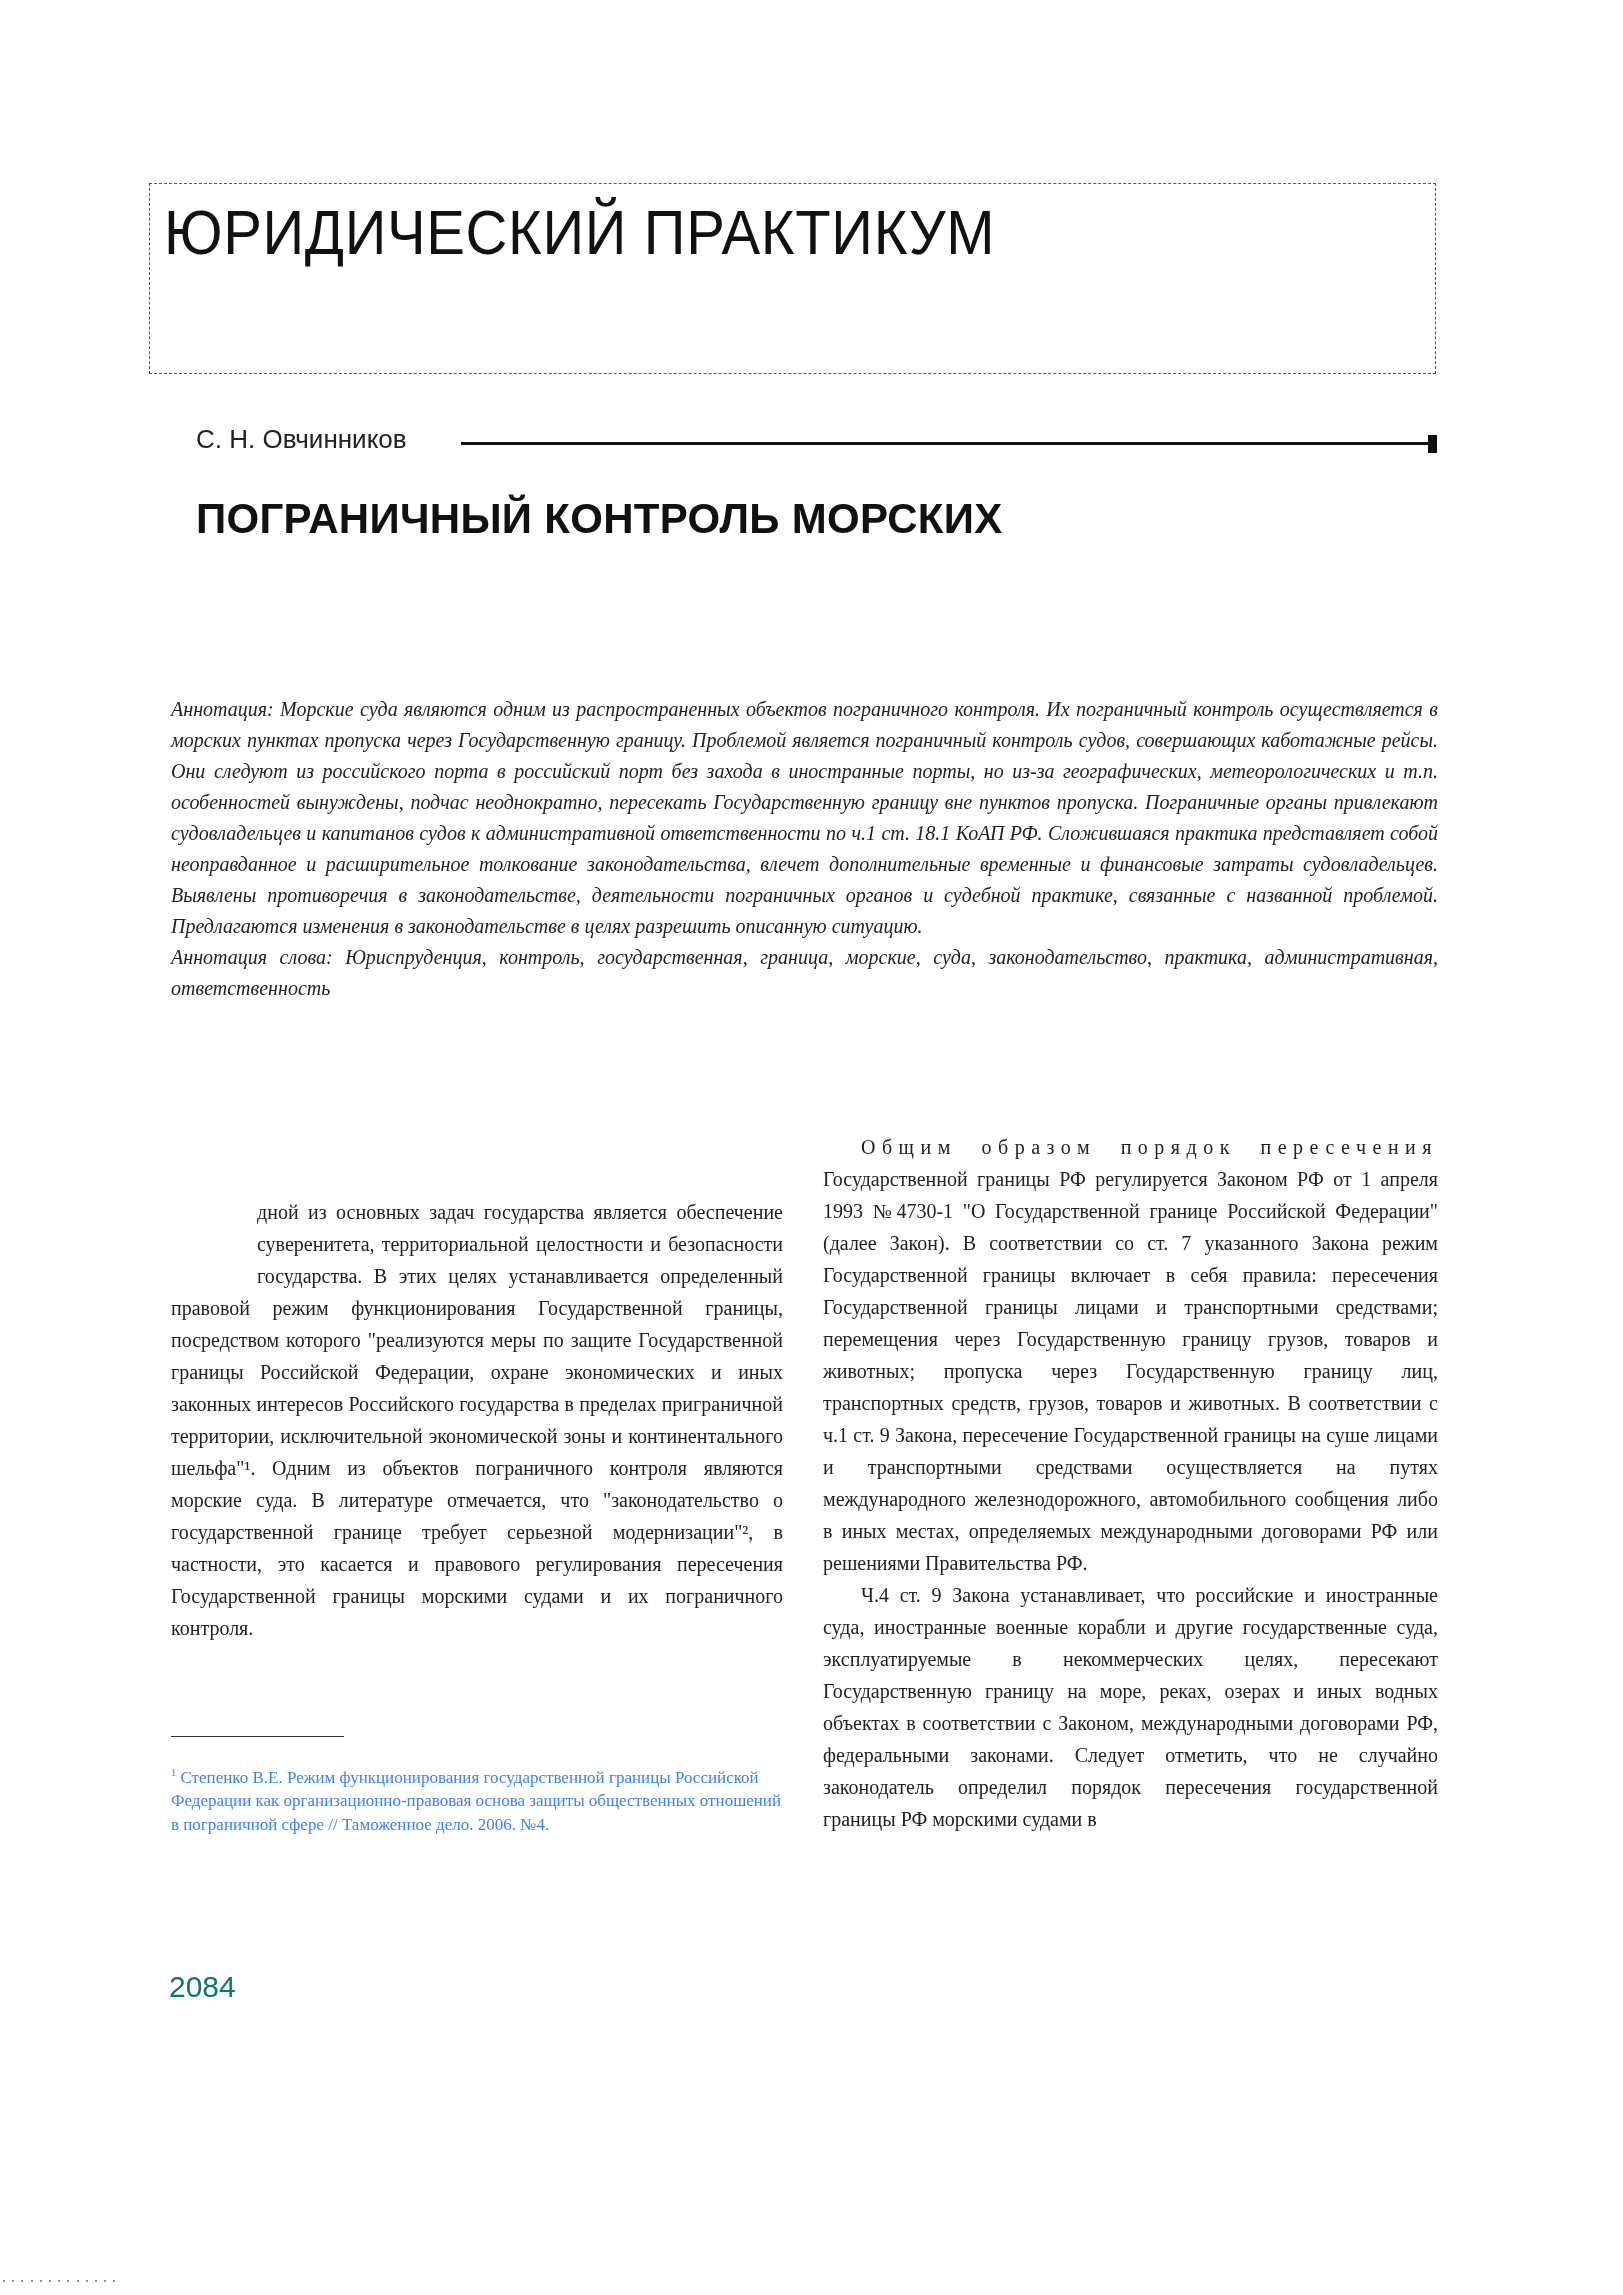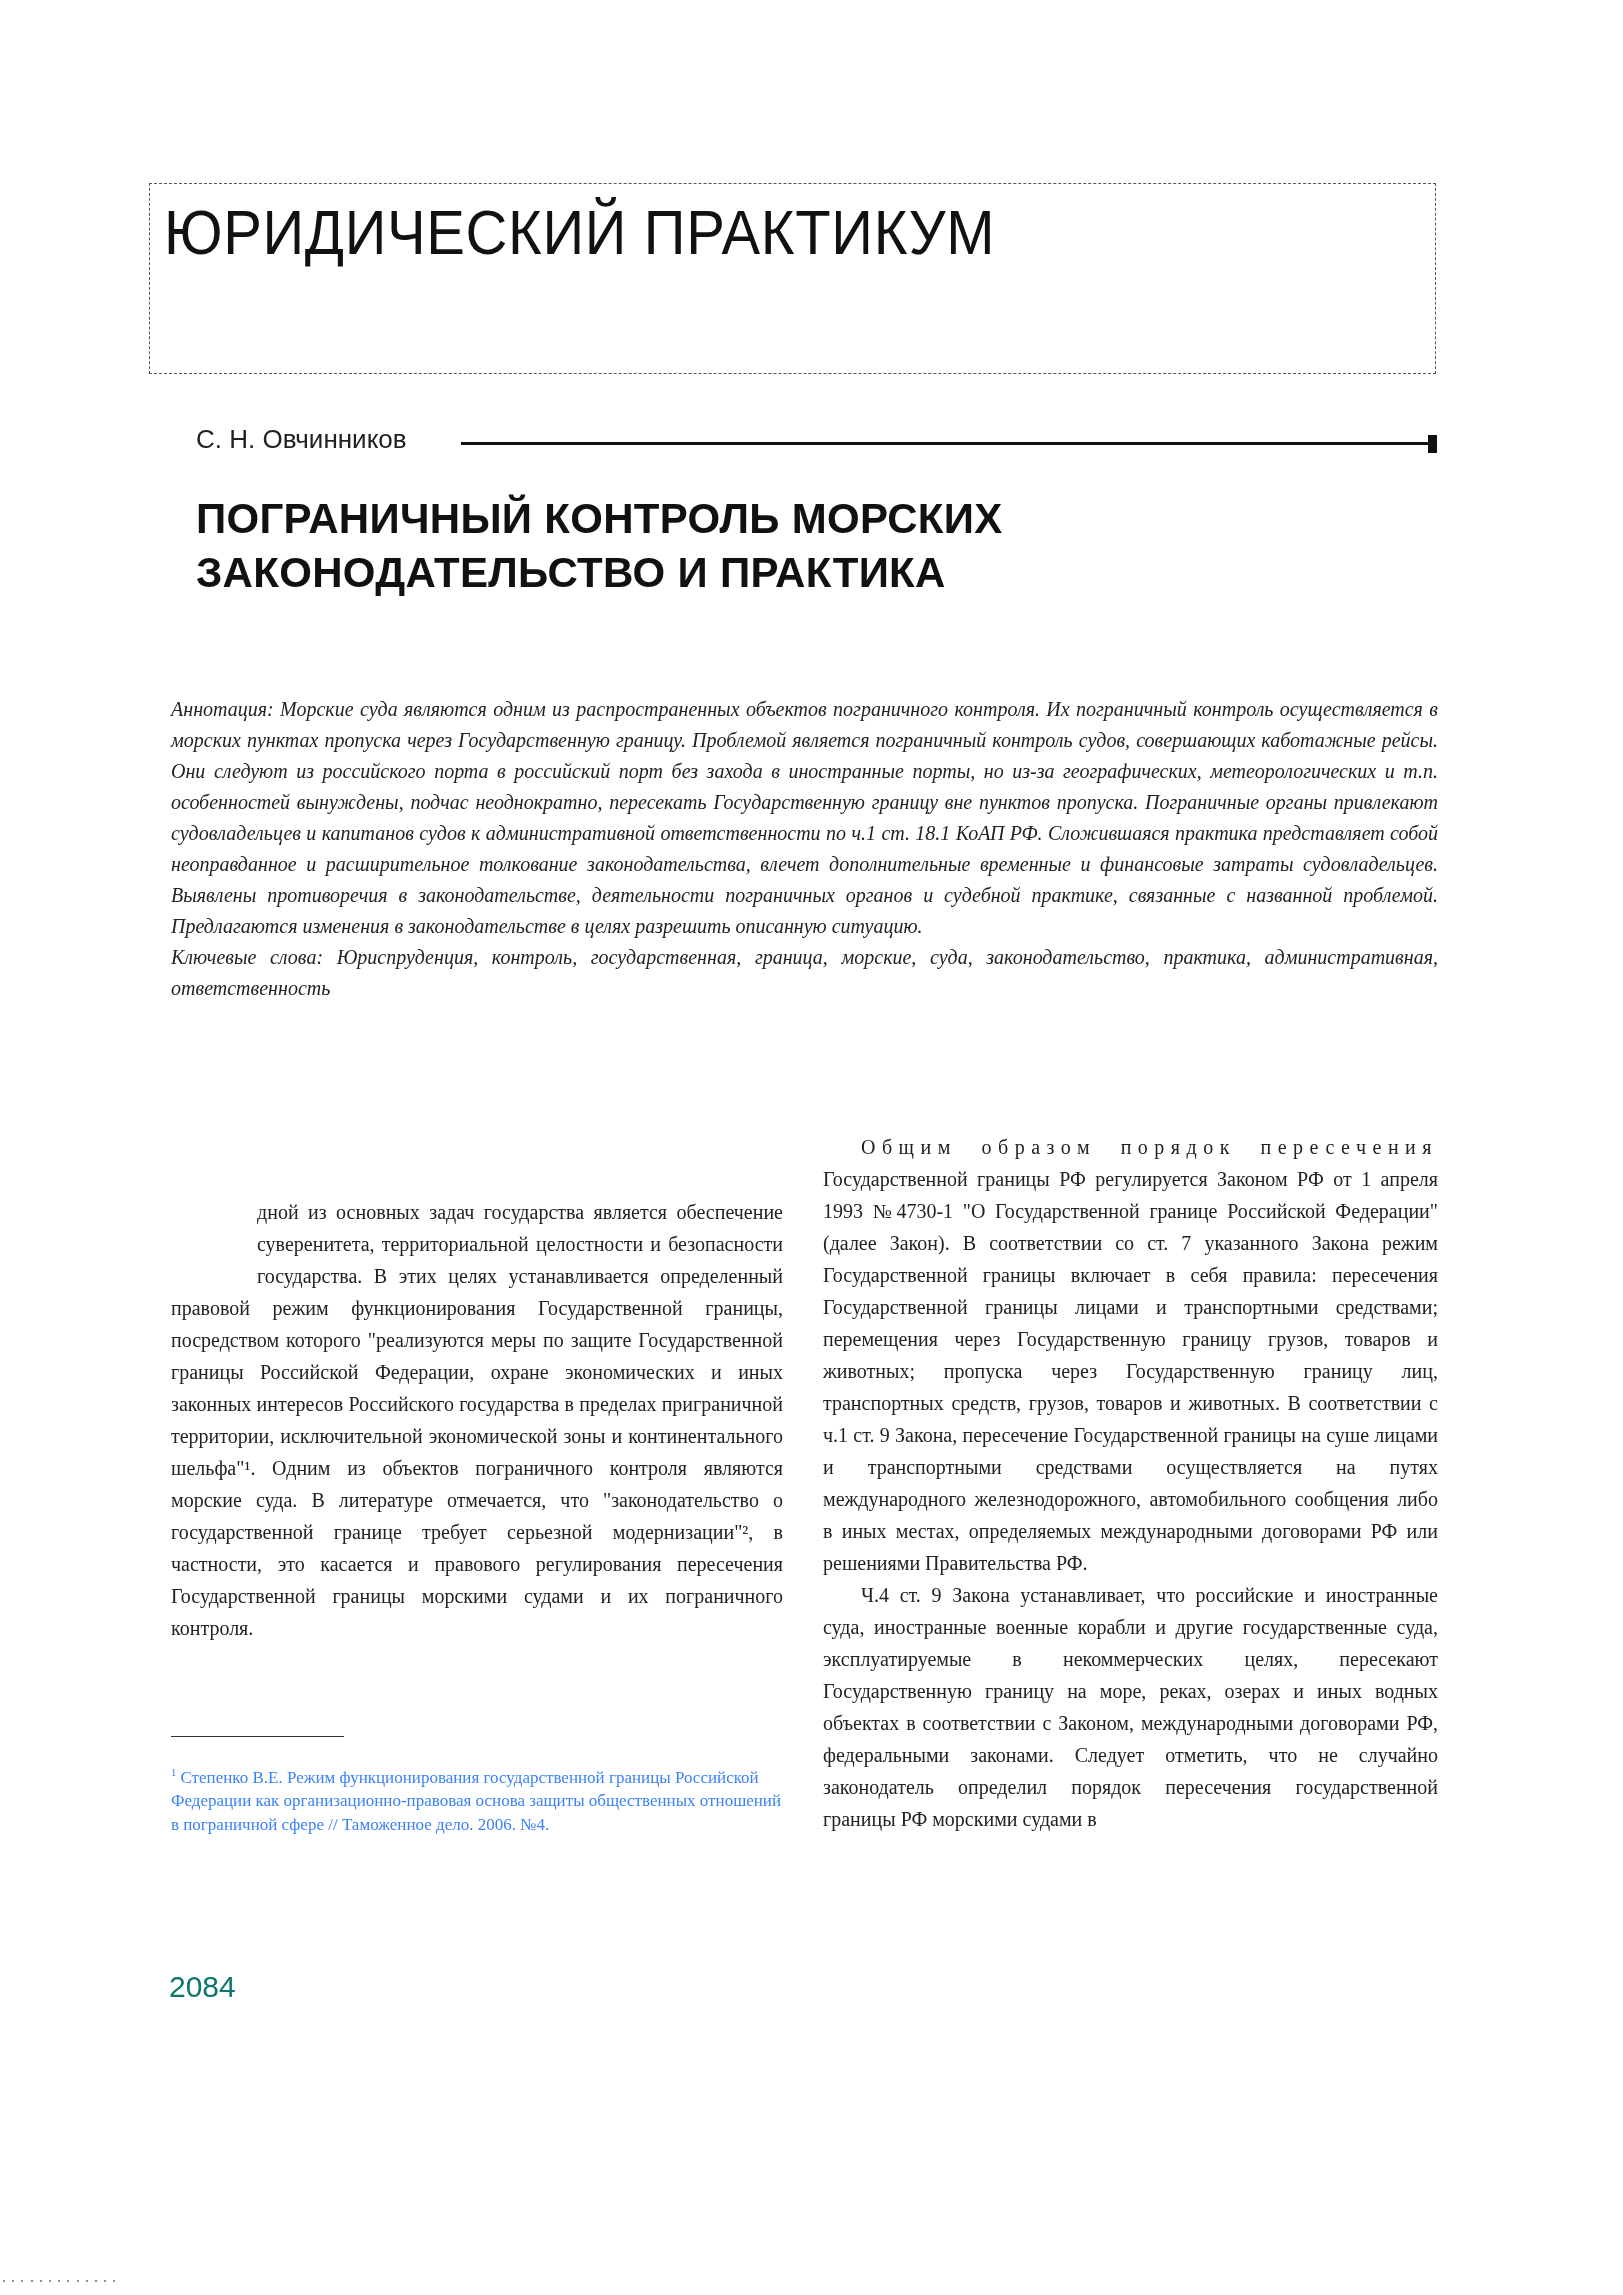--- a/index.html
+++ b/index.html
@@ -87,26 +87,25 @@
 <div class="abs header-box">
   <div class="abs section-title">ЮРИДИЧЕСКИЙ ПРАКТИКУМ</div>
 </div>
 
 <div class="abs author">С. Н. Овчинников</div>
 <div class="abs author-rule"></div>
 <div class="abs author-rule-end"></div>
 
 <div class="abs article-title">
   <div>ПОГРАНИЧНЫЙ КОНТРОЛЬ МОРСКИХ</div>
-  <div>ЗАКОНОДАТЕЛЬСТВО И ПРАКТИКА</div>
 </div>
 
 <div class="abs abstract">
   <p>Аннотация: Морские суда являются одним из распространенных объектов пограничного контроля. Их пограничный контроль осуществляется в морских пунктах пропуска через Государственную границу. Проблемой является пограничный контроль судов, совершающих каботажные рейсы. Они следуют из российского порта в российский порт без захода в иностранные порты, но из-за географических, метеорологических и т.п. особенностей вынуждены, подчас неоднократно, пересекать Государственную границу вне пунктов пропуска. Пограничные органы привлекают судовладельцев и капитанов судов к административной ответственности по ч.1 ст. 18.1 КоАП РФ. Сложившаяся практика представляет собой неоправданное и расширительное толкование законодательства, влечет дополнительные временные и финансовые затраты судовладельцев. Выявлены противоречия в законодательстве, деятельности пограничных органов и судебной практике, связанные с названной проблемой. Предлагаются изменения в законодательстве в целях разрешить описанную ситуацию.</p>
-  <p>Ключевые слова: Юриспруденция, контроль, государственная, граница, морские, суда, законодательство, практика, административная, ответственность</p>
+  <p>Аннотация слова: Юриспруденция, контроль, государственная, граница, морские, суда, законодательство, практика, административная, ответственность</p>
 </div>
 
 <div class="abs col col-left">
   <div class="dropcap-gap"></div>
   <p>дной из основных задач государства является обеспечение суверенитета, территориальной целостности и безопасности государства. В этих целях устанавливается определенный правовой режим функционирования Государственной границы, посредством которого "реализуются меры по защите Государственной границы Российской Федерации, охране экономических и иных законных интересов Российского государства в пределах приграничной территории, исключительной экономической зоны и континентального шельфа"¹. Одним из объектов пограничного контроля являются морские суда. В литературе отмечается, что "законодательство о государственной границе требует серьезной модернизации"², в частности, это касается и правового регулирования пересечения Государственной границы морскими судами и их пограничного контроля.</p>
 </div>
 
 <div class="abs col col-right">
   <p class="indent"><span class="spaced">Общим образом порядок пересечения</span><span> Государственной границы РФ регулируется Законом РФ от 1 апреля 1993 №4730-1 "О Государственной границе Российской Федерации" (далее Закон). В соответствии со ст. 7 указанного Закона режим Государственной границы включает в себя правила: пересечения Государственной границы лицами и транспортными средствами; перемещения через Государственную границу грузов, товаров и животных; пропуска через Государственную границу лиц, транспортных средств, грузов, товаров и животных. В соответствии с ч.1 ст. 9 Закона, пересечение Государственной границы на суше лицами и транспортными средствами осуществляется на путях международного железнодорожного, автомобильного сообщения либо в иных местах, определяемых международными договорами РФ или решениями Правительства РФ.</span></p>
   <p class="indent"><span>Ч.4 ст. 9 Закона устанавливает, что российские и иностранные суда, иностранные военные корабли и другие государственные суда, эксплуатируемые в некоммерческих целях, пересекают Государственную границу на море, реках, озерах и иных водных объектах в соответствии с Законом, международными договорами РФ, федеральными законами. Следует отметить, что не случайно законодатель определил порядок пересечения государственной границы РФ морскими судами в</span></p>

